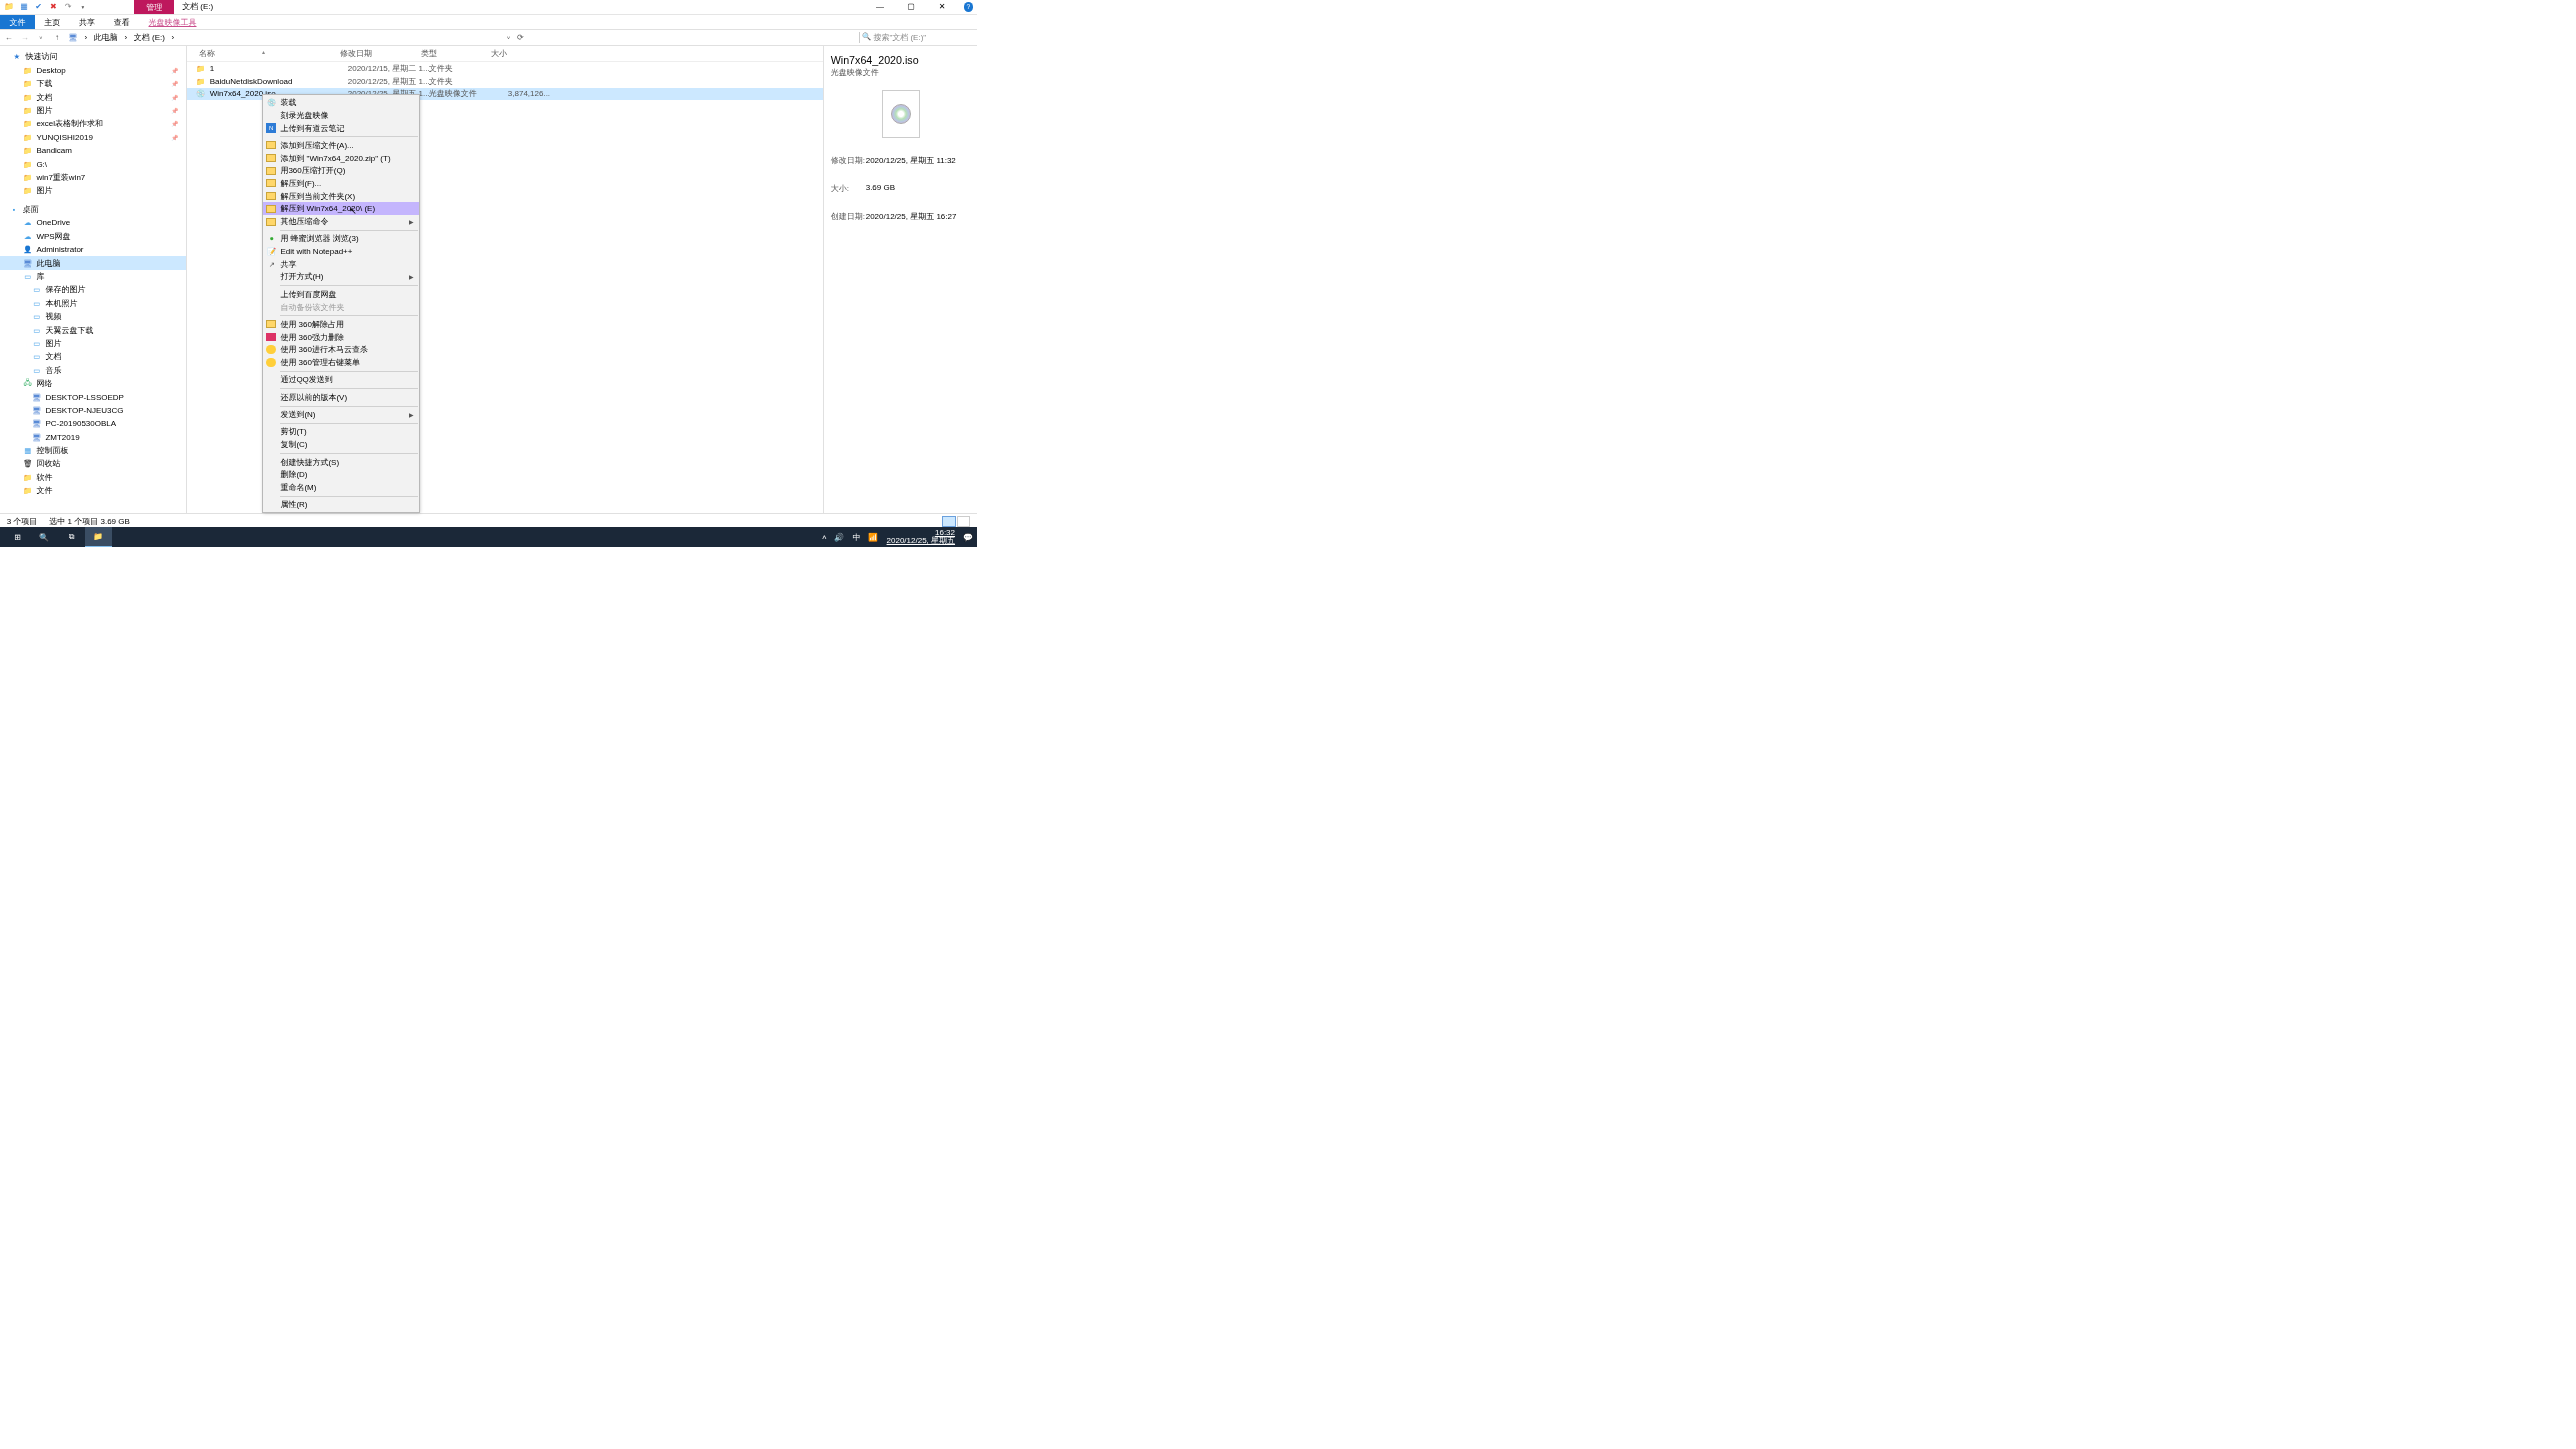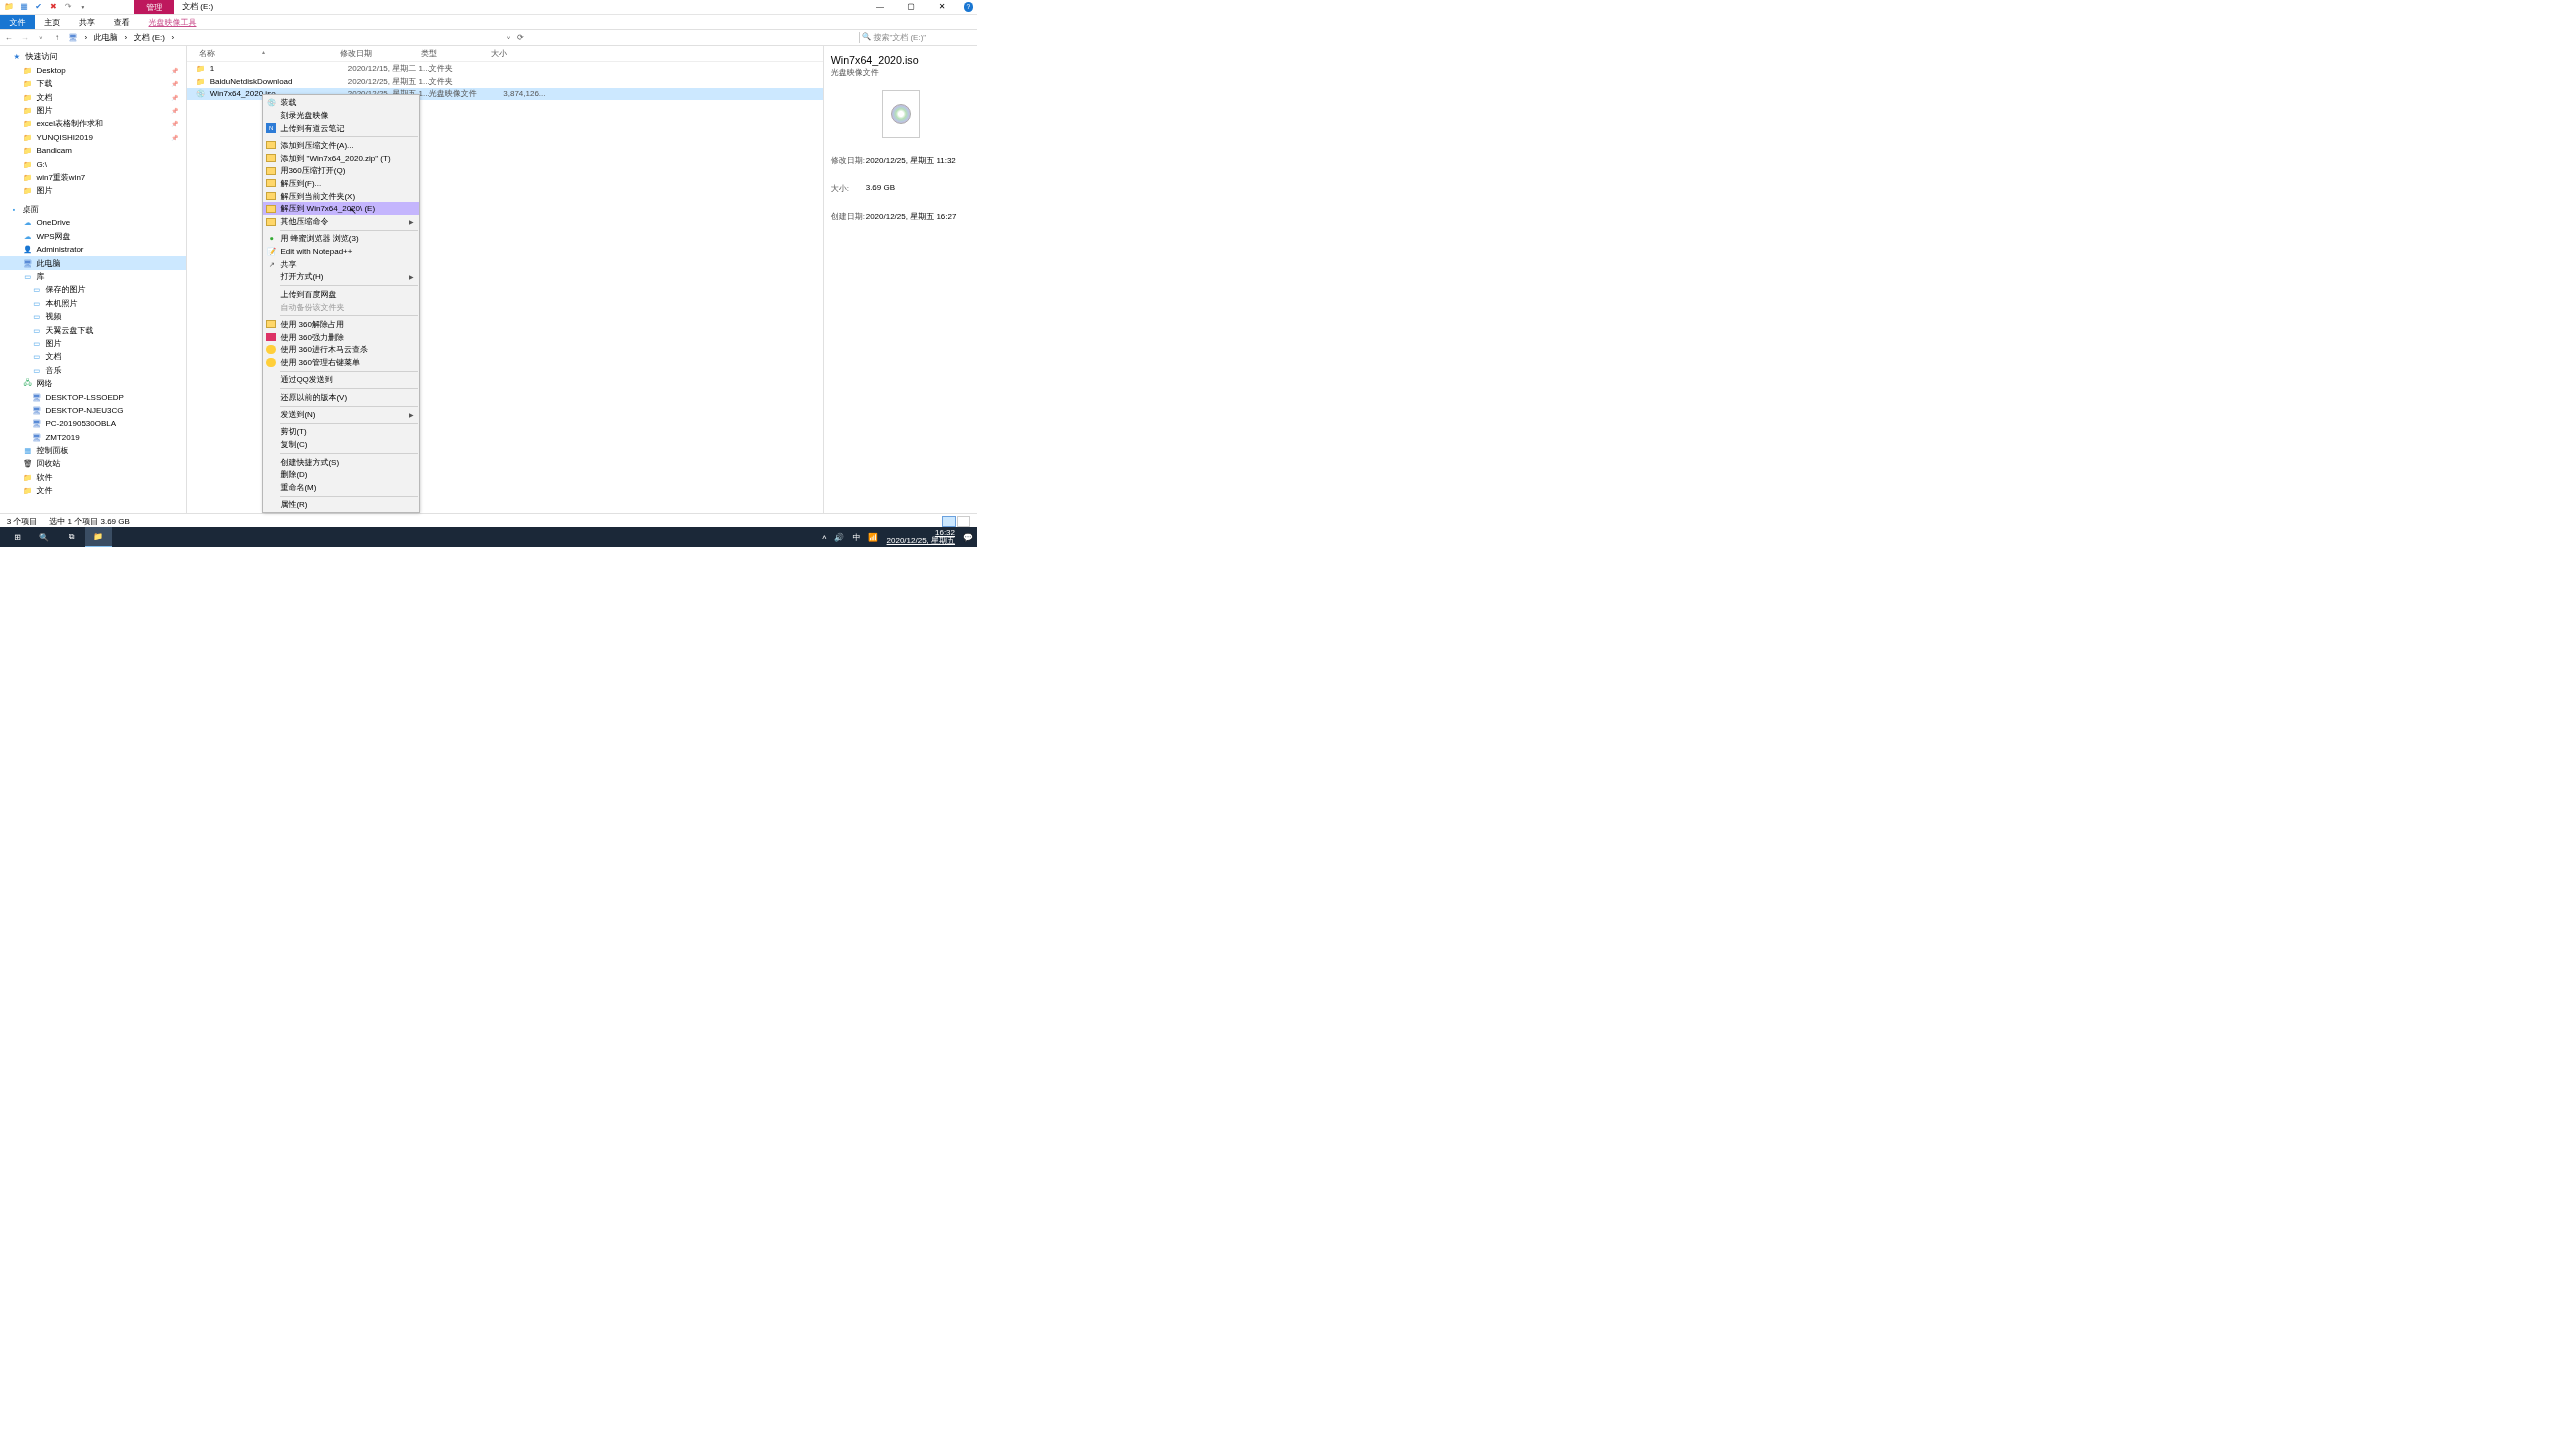--- a/index.html
+++ b/index.html
@@ -47,21 +47,21 @@
 .c-name::after { content: "▴"; position: absolute; right: 75px; font-size: 6px; color: #888; }
 .c-date { width: 81px; }
 .c-type { width: 70px; }
 .c-size { width: 54px; }
 .row { display: flex; height: 12.7px; align-items: center; padding-left: 2.7px; }
 .row.sel { background: #cce8ff; }
 .row .ico { margin: 0 4px 0 6.7px; }
 .rname { width: 138px; }
 .rdate { width: 81px; color: #555; overflow: hidden; white-space: nowrap; }
 .rtype { width: 70px; color: #555; }
-.rsize { width: 54px; color: #555; text-align: center; padding-right: 2.7px; }
+.rsize { width: 54px; color: #555; text-align: right; padding-right: 2.7px; }
 
 .details { width: 154px; border-left: 0.7px solid #e0e0e0; padding: 8px 6.7px; }
 .det-title { font-size: 10.7px; color: #000; }
 .det-sub { color: #555; margin-top: 1.3px; }
 .det-thumb { width: 38px; height: 48px; margin: 12px auto; border: 0.7px solid #ccc; background: #fff; display: flex; align-items: center; justify-content: center; }
 .det-thumb .disc { width: 20px; height: 20px; border-radius: 50%; background: radial-gradient(circle,#fff 20%,#b7e0b7 40%,#b7c8e0 60%,#d6b7e0 80%,#eee 100%); border: 0.7px solid #aaa; }
 .det-row { display: flex; margin-top: 17px; }
 .det-lab { width: 35px; color: #555; }
 .det-val { color: #000; text-align: center; }
 

